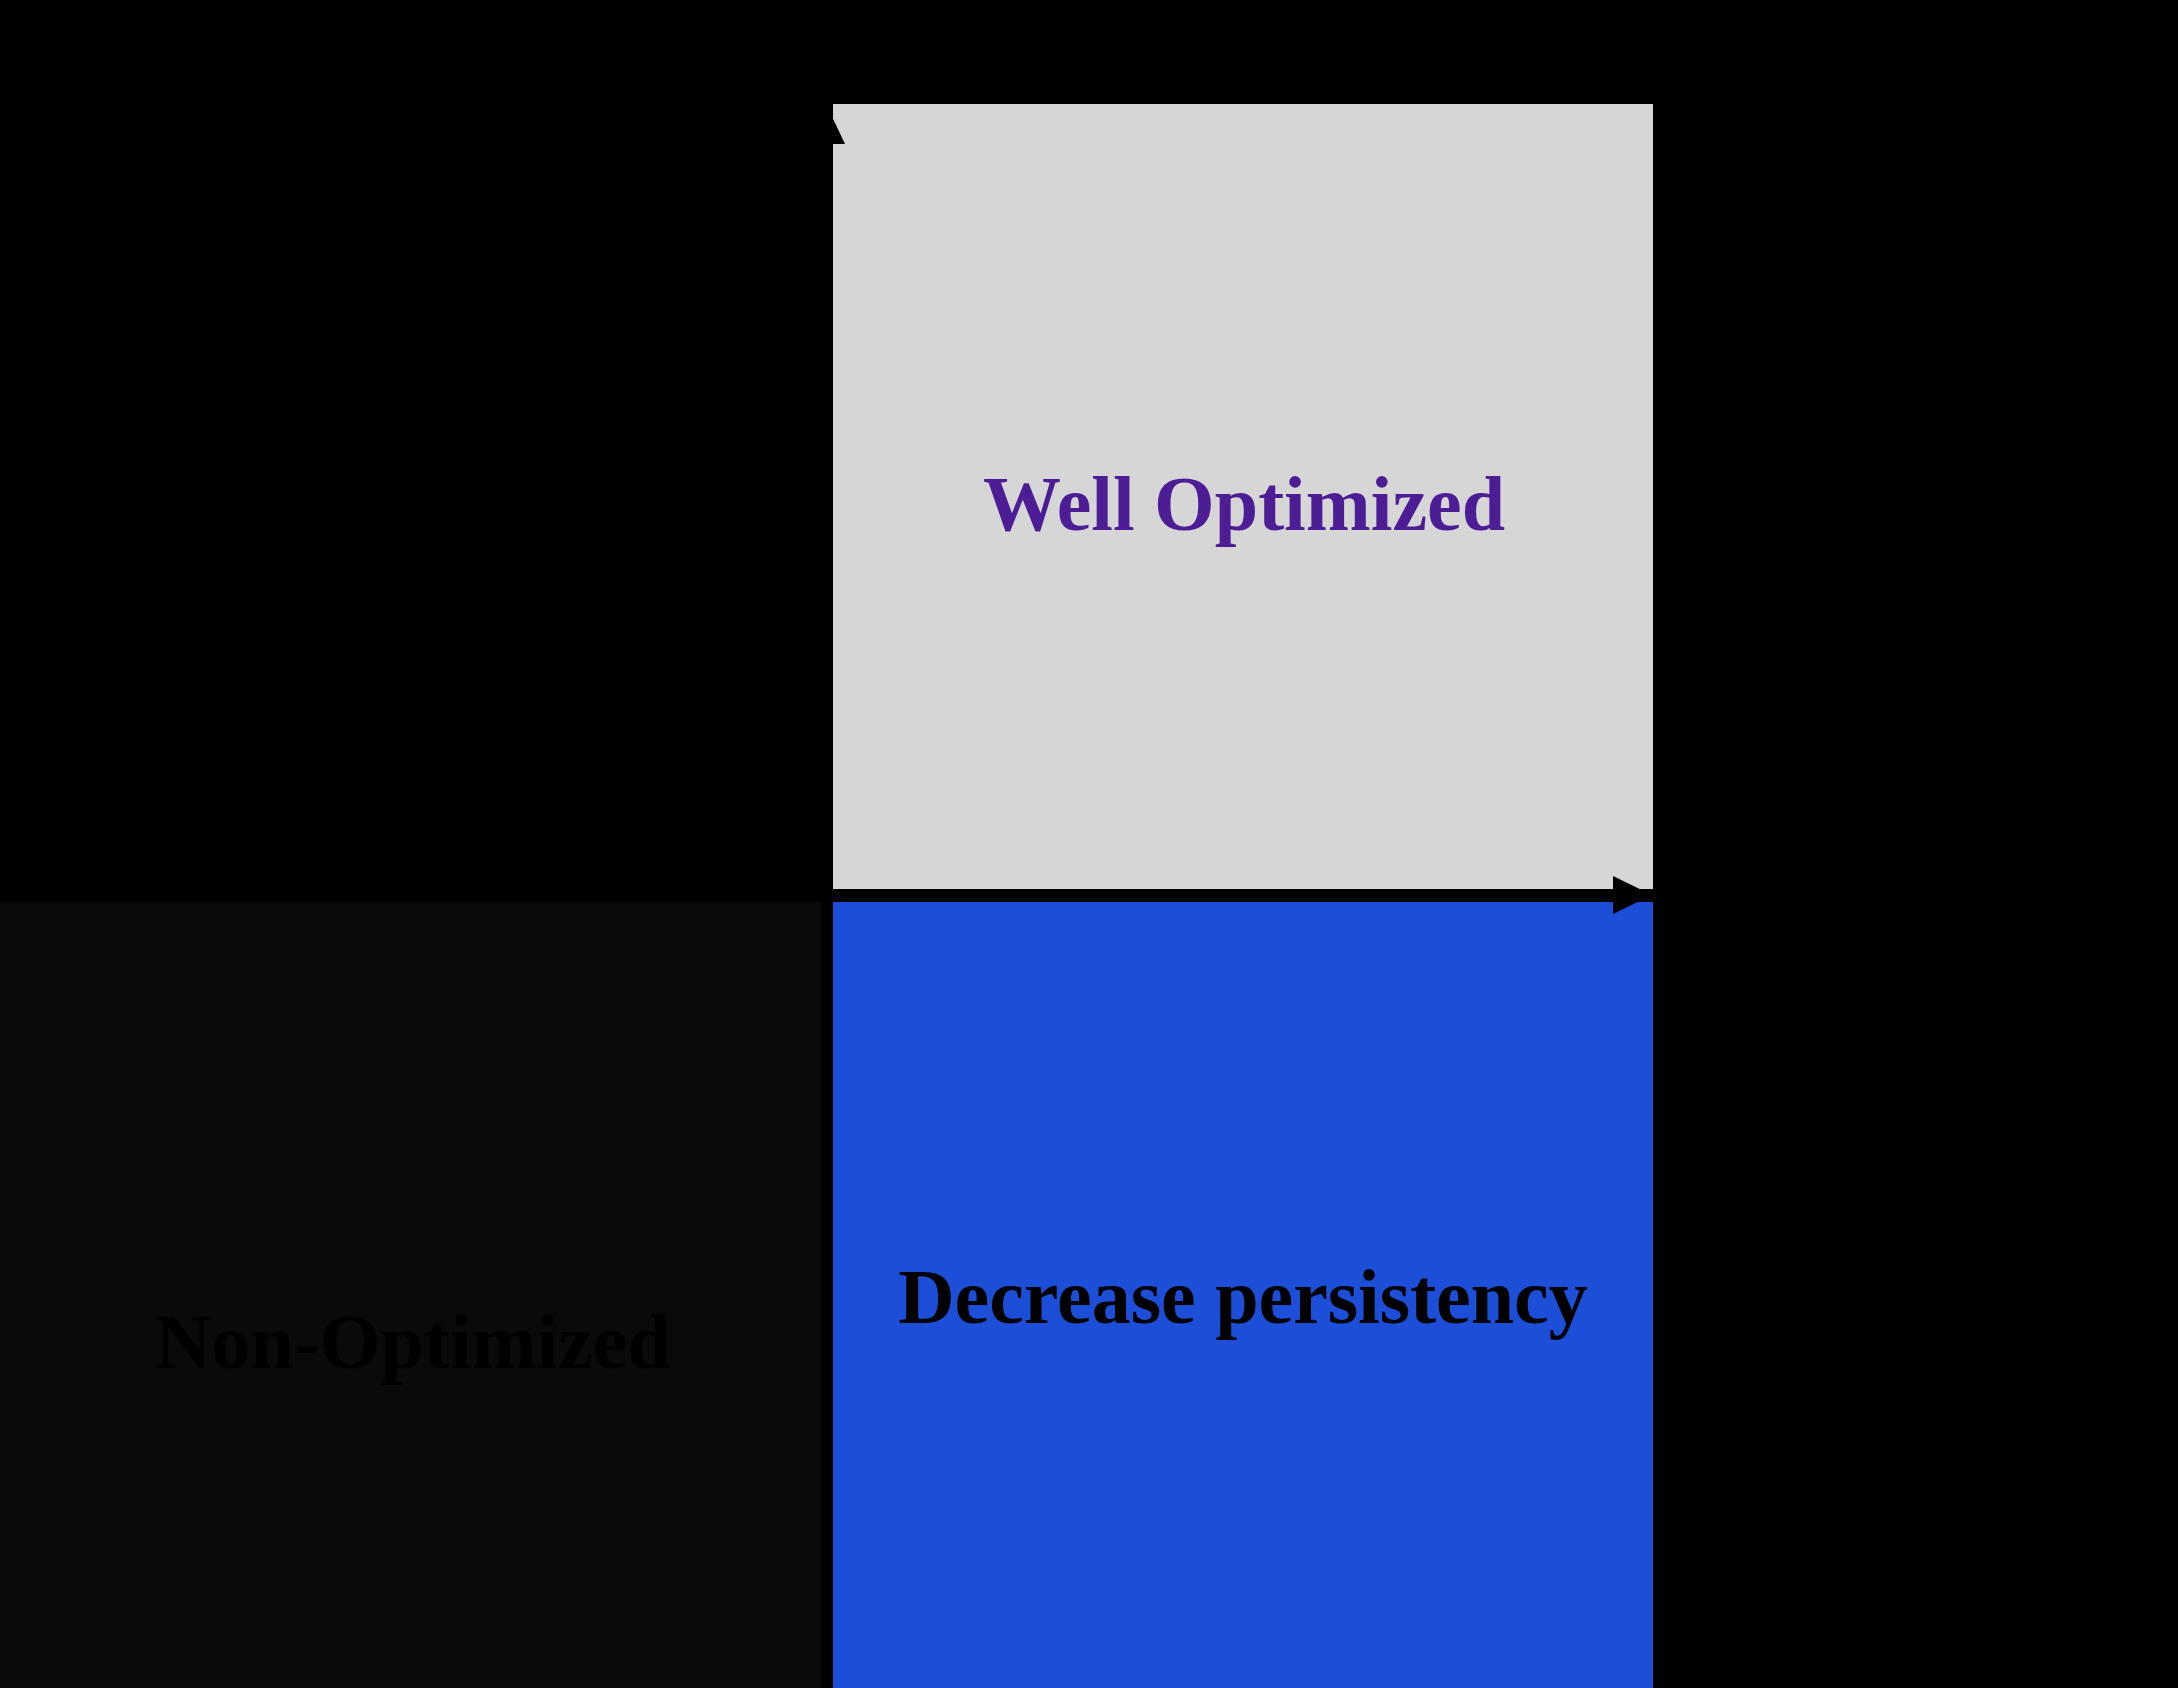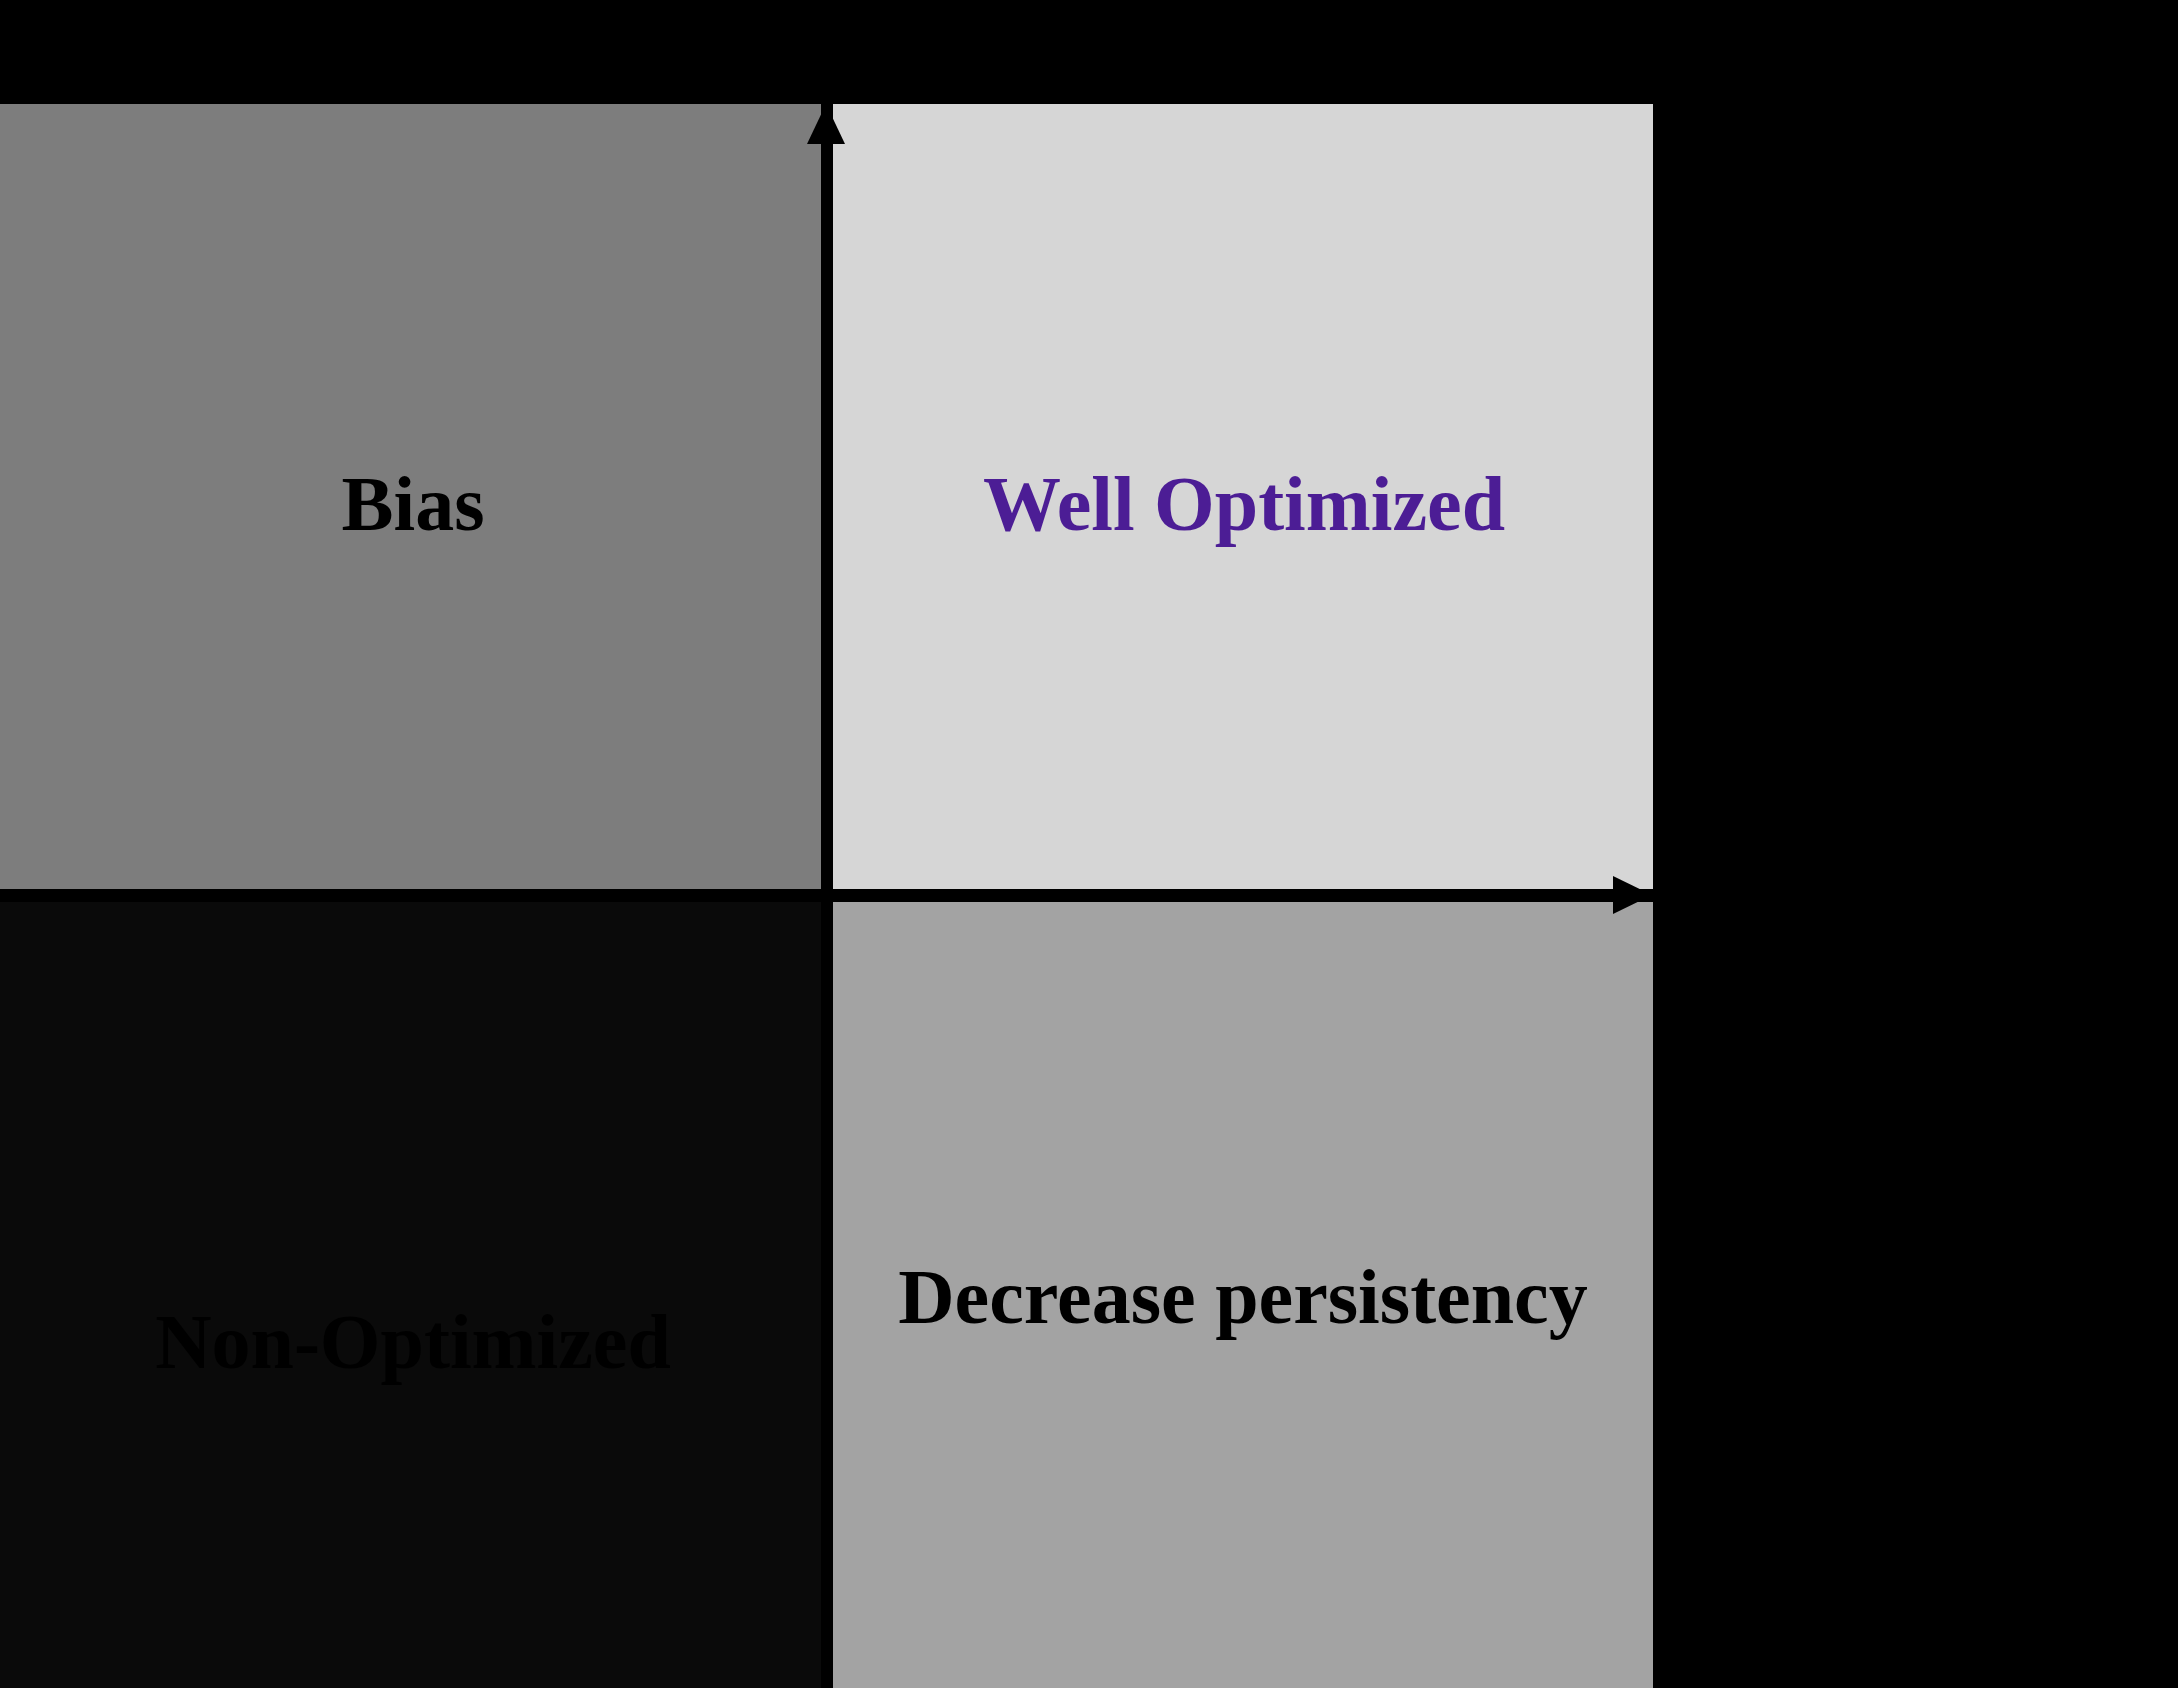--- a/index.html
+++ b/index.html
@@ -71,33 +71,30 @@
     border-bottom: 19px solid transparent;
     border-left: 39px solid var(--axis);
   }
 </style>
 </head>
 <body>
 
 <div class="canvas">
   <div class="chart">
 
-    <div class="quadrant q-tl" style="background-color: rgb(125, 125, 125);">
-      <span class="q-label" style="color: rgb(0, 0, 0);">Bias</span>
-    </div>
 
     <div class="quadrant q-tr" style="background-color: rgb(214, 214, 214);">
       <span class="q-label" style="color: #4c1d95;">Well Optimized</span>
     </div>
 
     <div class="quadrant q-bl" style="background-color: rgb(10, 10, 10);">
       <span class="q-label" style="color: rgb(0, 0, 0);">Non-Optimized</span>
     </div>
 
-    <div class="quadrant q-br" style="background-color: #a3a3a3;">
+    <div class="quadrant q-br" style="background-color: #1d4ed8;">
       <span class="q-label" style="color: rgb(0, 0, 0);">Decrease persistency</span>
     </div>
 
     <div class="axis-line axis-x"></div>
     <div class="axis-line axis-y"></div>
     <div class="arrowhead arrow-up"></div>
     <div class="arrowhead arrow-right"></div>
 
   </div>
 </div>

